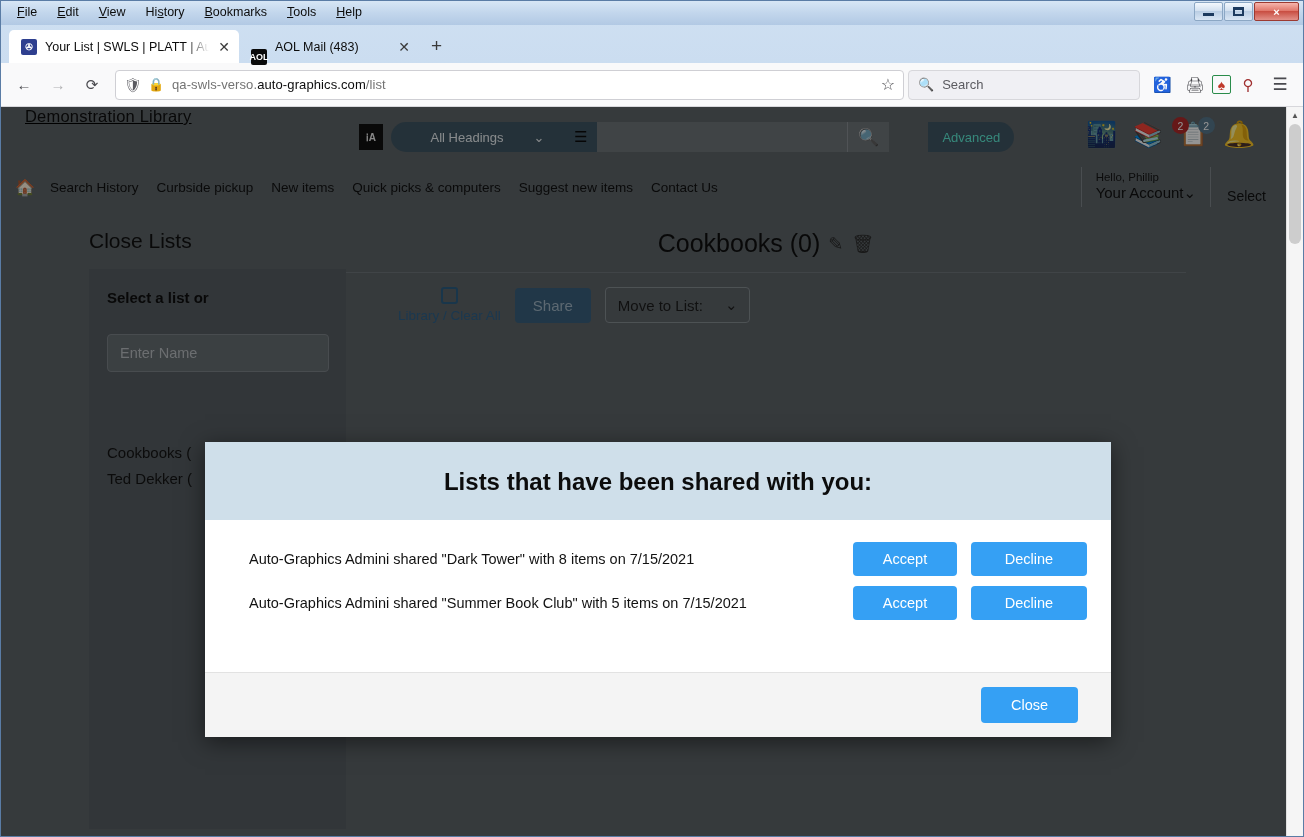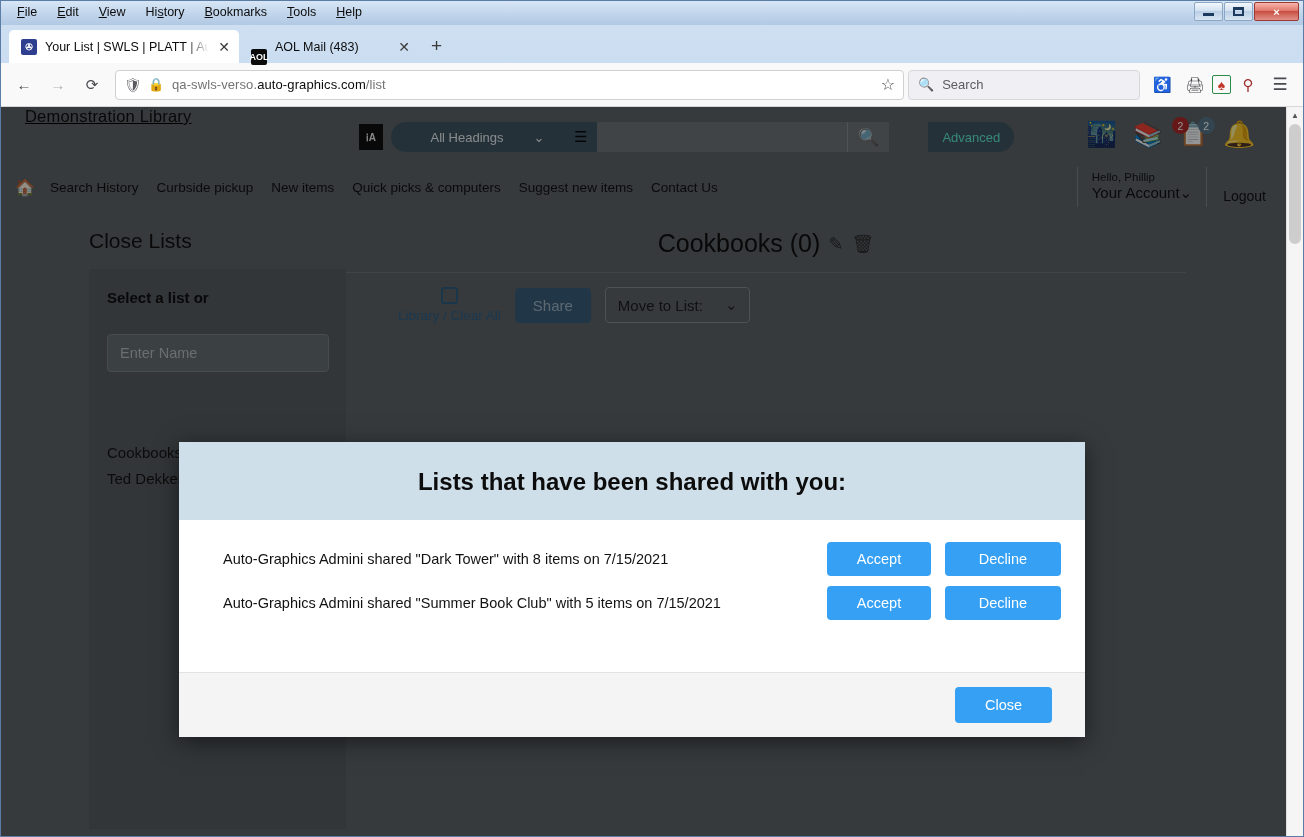--- a/index.html
+++ b/index.html
@@ -226,21 +226,21 @@
     border: 1px solid #868d92; border-radius: 4px; background: transparent;
     font-size: 15px; color: #1d1d1d; padding: 8px 12px;
     display: flex; align-items: center; gap: 22px;
   }
 
   
   .overlay {
     position: absolute; inset: 0; background: rgba(0,0,0,0.42); z-index: 30;
   }
   .modal {
-    position: absolute; left: 178px; top: 335px;
+    position: absolute; left: 204px; top: 335px;
     width: 906px; background: #ffffff;
     box-shadow: 0 5px 22px rgba(0,0,0,.5);
     z-index: 31; display: flex; flex-direction: column;
   }
   .modal-head {
     background: #cfdfea; padding: 26px 20px 24px 20px;
     text-align: center;
   }
   .modal-title { font-size: 24px; font-weight: bold; color: #0c0c0c; }
   .modal-body { background: #fff; padding: 22px 24px 42px 44px; }
@@ -369,21 +369,21 @@
           <span class="navlink">Quick picks &amp; computers</span>
           <span class="navlink">Suggest new items</span>
           <span class="navlink">Contact Us</span>
 
           <div class="acct-area">
             <div class="acct-box">
               <span class="acct-hello">Hello, Phillip</span>
               <span class="acct-name"><span>Your Account</span><span>⌄</span></span>
             </div>
             <div class="logout-box">
-              <span class="logout-txt">Logout</span>
+              <span class="logout-txt">Select</span>
             </div>
           </div>
         </div>
       </div>
 
       <div class="page-body">
         <div class="page-inner">
 
           <div class="lists-col">
             <div class="page-h1">Close Lists</div>

